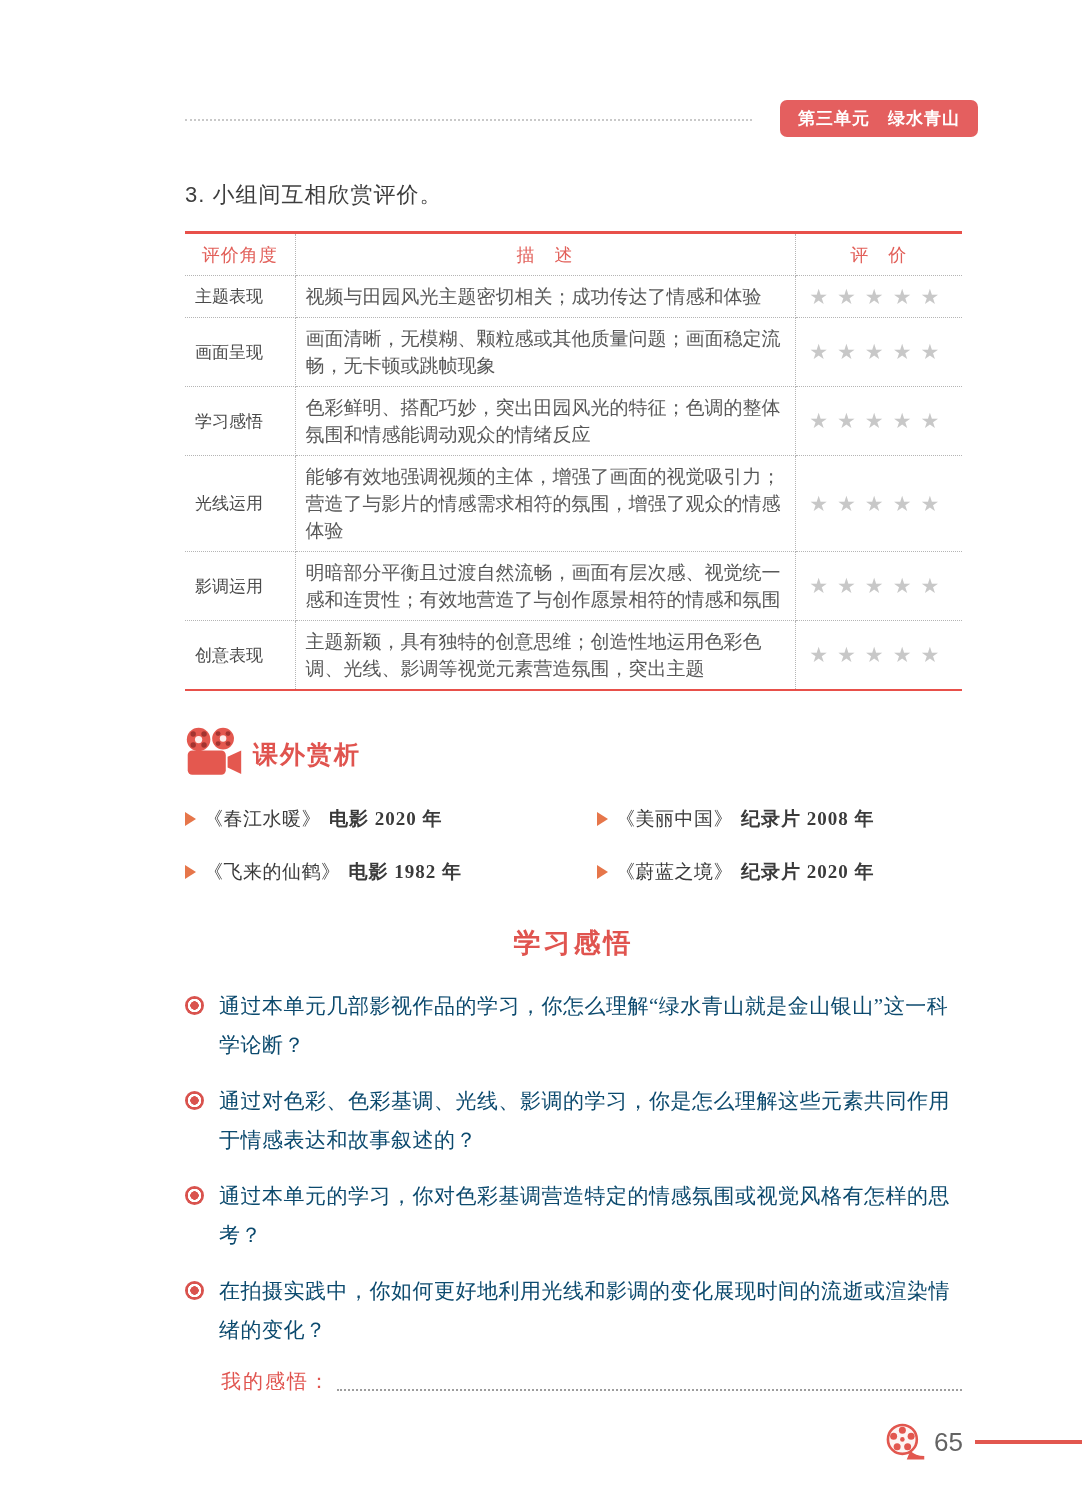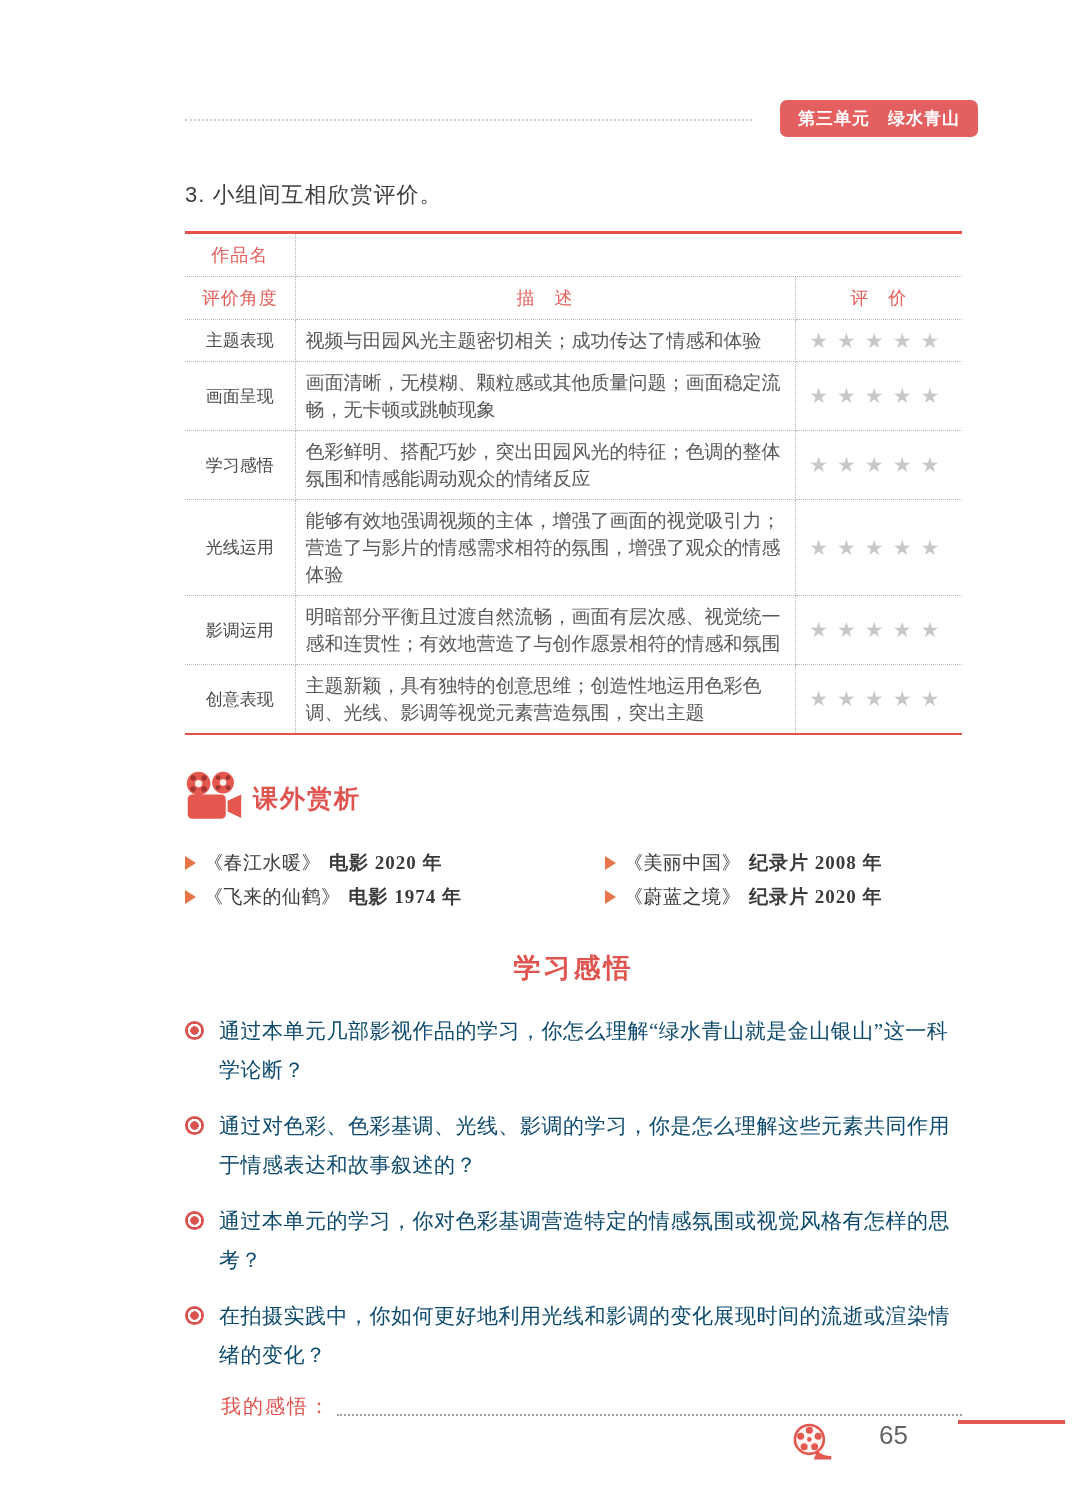--- a/index.html
+++ b/index.html
@@ -40,34 +40,34 @@
   table.eval col.c3 { width:167px; }
   table.eval td, table.eval th {
     border:1px dotted #b5b5b5; font-weight:normal;
     padding:7px 10px; vertical-align:middle;
   }
   table.eval tr > *:first-child { border-left:none; }
   table.eval tr > *:last-child  { border-right:none; }
   table.eval tr:first-child > * { border-top:none; }
   table.eval tr:last-child  > * { border-bottom:none; }
   .red-cell { color:#e2605a; font-size:18px; text-align:center; letter-spacing:1px; }
-  td.row-label { color:#4a4a4a; font-size:17px; text-align:center; height:42px; }
+  td.row-label { color:#4a4a4a; font-size:17px; text-align:left; height:42px; }
   td.row-desc  { color:#585858; font-size:19px; line-height:27px; padding:7px 12px; }
   td.row-stars { text-align:center; }
   .stars { color:#c8c8c8; font-size:21px; letter-spacing:9px; white-space:nowrap; }
   tr.h1 > * { height:44px; }
   tr.h2 > * { height:43px; }
 
   
   .extra-head { margin-top:35px; display:flex; align-items:center; }
   .extra-head svg { display:block; }
   .extra-title { color:#e0544f; font-size:25px; font-weight:bold; letter-spacing:2px; margin-left:10px; }
   .movies {
     margin-top:24px; display:grid; grid-template-columns:412px 365px;
-    row-gap:27px; font-family:"Liberation Serif", serif;gap:8px;
+    row-gap:27px; font-family:"Liberation Serif", serif;
   }
   .movie { display:flex; align-items:center; font-size:19px; color:#3a3a3a; }
   .tri {
     width:0; height:0; border-left:11px solid #e6764a;
     border-top:7px solid transparent; border-bottom:7px solid transparent;
     margin-right:8px; flex:none;
   }
   .movie-title { letter-spacing:0.5px; }
   .movie-meta  { margin-left:8px; letter-spacing:1px;font-weight:bold; }
 
@@ -98,22 +98,22 @@
   
   .mynote { display:flex; align-items:flex-end; margin-top:18px; padding-left:36px;justify-content:space-between; }
   .mynote-label {
     font-family:"Liberation Serif", serif; color:#e0544f; font-size:20px;
     letter-spacing:2px; white-space:nowrap;
   }
   .mynote-line { flex:1; border-bottom:2px dotted #9d9d9d; margin:0 0 4px 6px; }
 
   
   .footer {
-    position:absolute; top:1408px; left:0; right:17px;
-    display:flex; justify-content:flex-end;gap:38px;
+    position:absolute; top:1408px; left:0; right:0;
+    display:flex; align-items:center; justify-content:flex-end;
   }
   .footer svg { display:block; margin-right:8px; }
   .page-num { color:#636363; font-size:26px; margin-right:12px; }
   .footer-line { width:107px; height:4px; background:#e2574f; }
 </style>
 </head>
 <body>
 
 <div class="page">
 
@@ -126,24 +126,20 @@
 
     <div class="section-heading">3. 小组间互相欣赏评价。</div>
 
     <table class="eval">
       <colgroup>
           <col class="c1">
           <col class="c2">
           <col class="c3">
         </colgroup>
       <tbody>
-          <tr class="h1">
-        <th class="red-cell">作品名</th>
-        <td colspan="2"></td>
-      </tr>
       <tr class="h2">
         <th class="red-cell">评价角度</th>
         <th class="red-cell">描　述</th>
         <th class="red-cell">评　价</th>
       </tr>
       <tr>
         <td class="row-label">主题表现</td>
         <td class="row-desc">视频与田园风光主题密切相关；成功传达了情感和体验</td>
         <td class="row-stars"><span class="stars">★★★★★</span></td>
       </tr>
@@ -202,21 +198,21 @@
         <span class="movie-meta">电影 2020 年</span>
       </div>
       <div class="movie">
         <span class="tri"></span>
         <span class="movie-title">《美丽中国》</span>
         <span class="movie-meta">纪录片 2008 年</span>
       </div>
       <div class="movie">
         <span class="tri"></span>
         <span class="movie-title">《飞来的仙鹤》</span>
-        <span class="movie-meta">电影 1974 年</span>
+        <span class="movie-meta">电影 1982 年</span>
       </div>
       <div class="movie">
         <span class="tri"></span>
         <span class="movie-title">《蔚蓝之境》</span>
         <span class="movie-meta">纪录片 2020 年</span>
       </div>
     </div>
 
     <div class="banner">
       <div class="dotgrid"></div>

